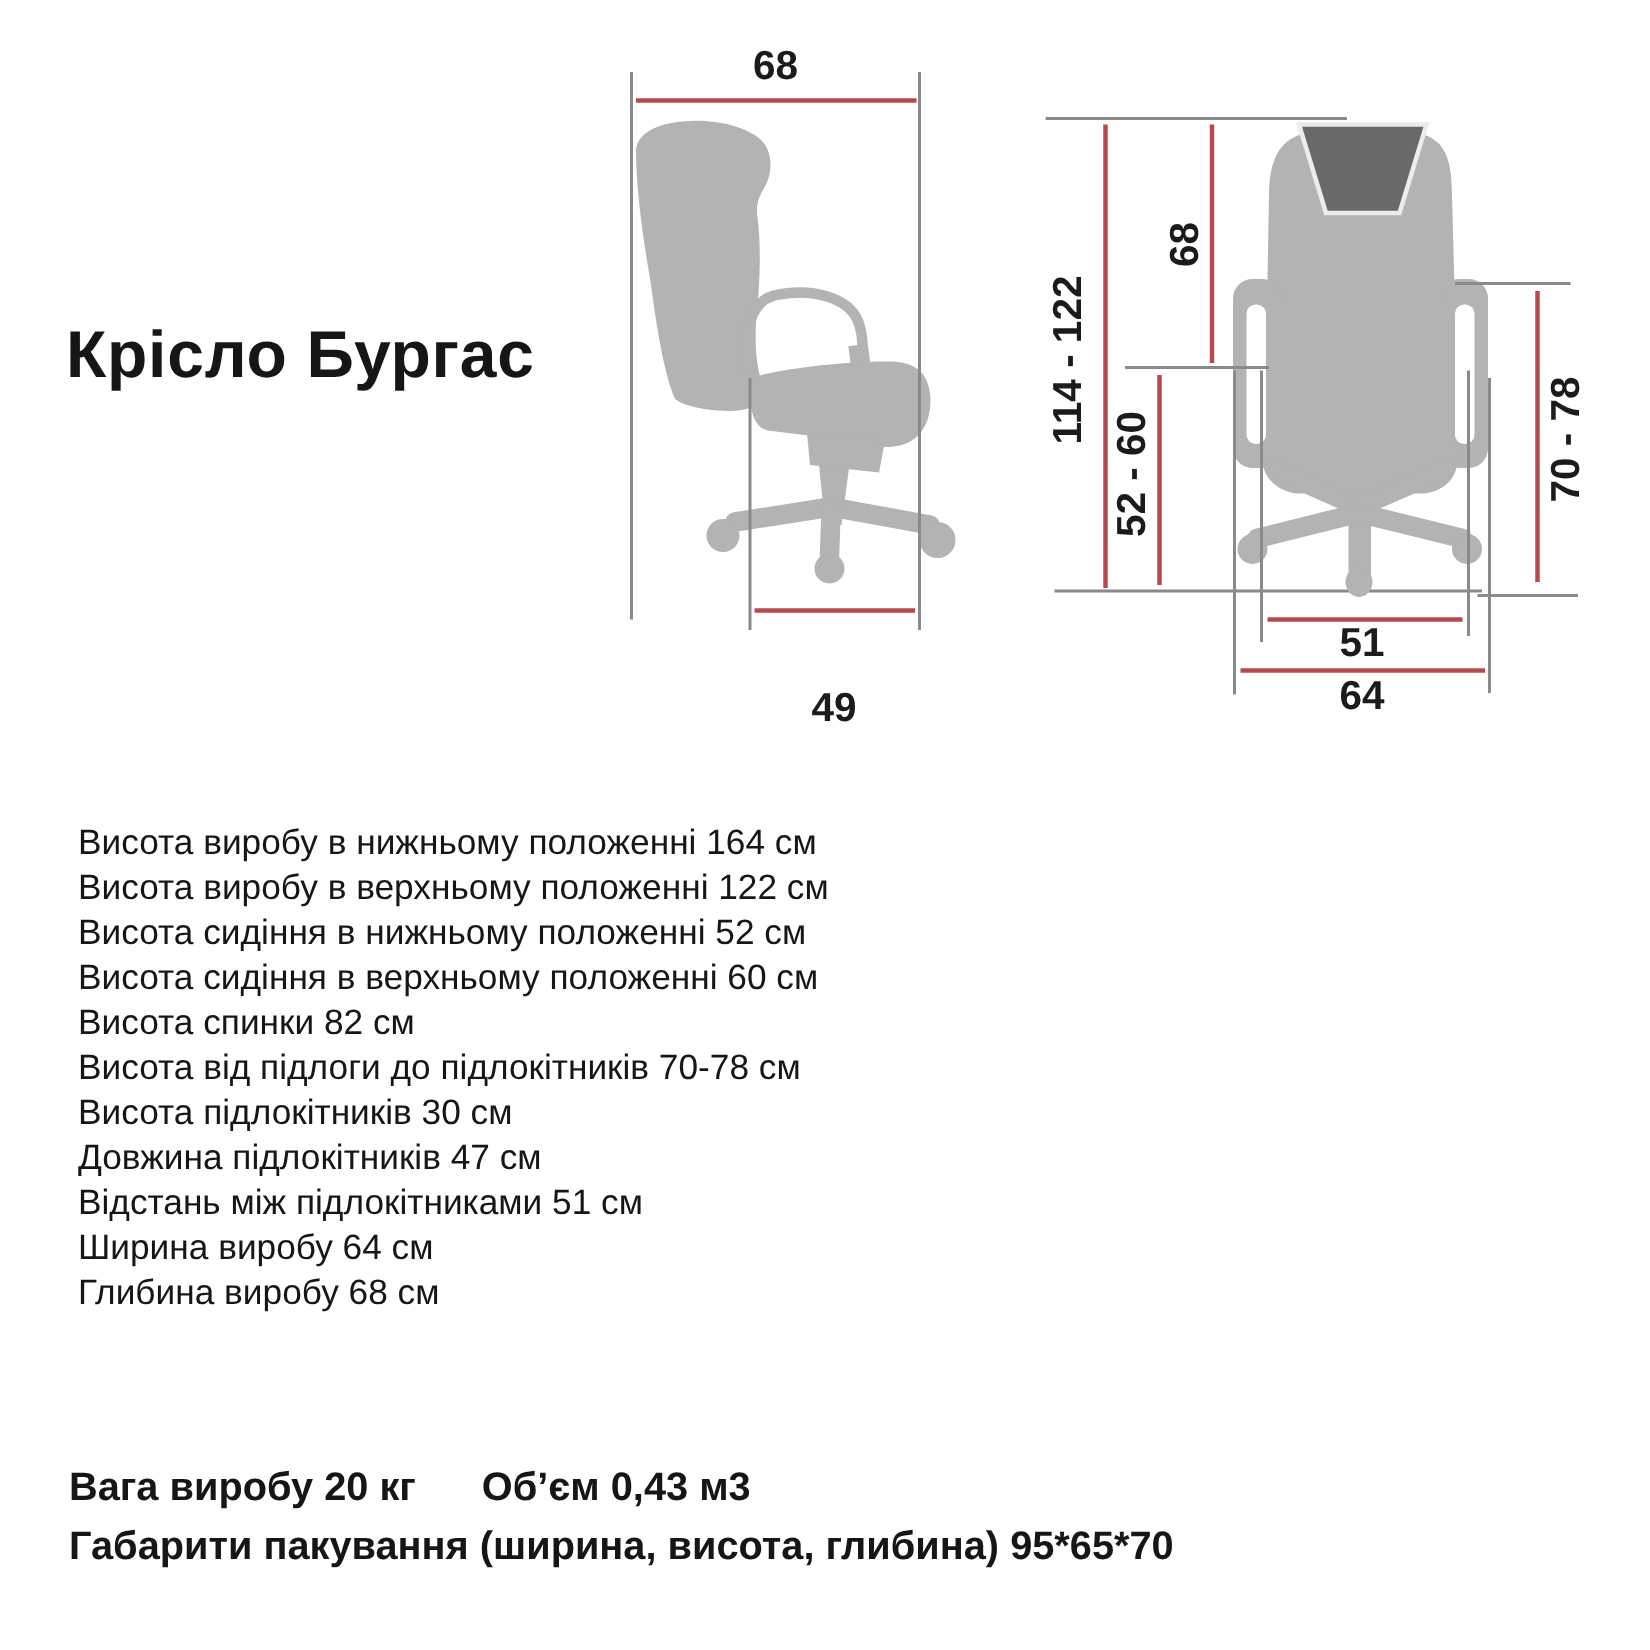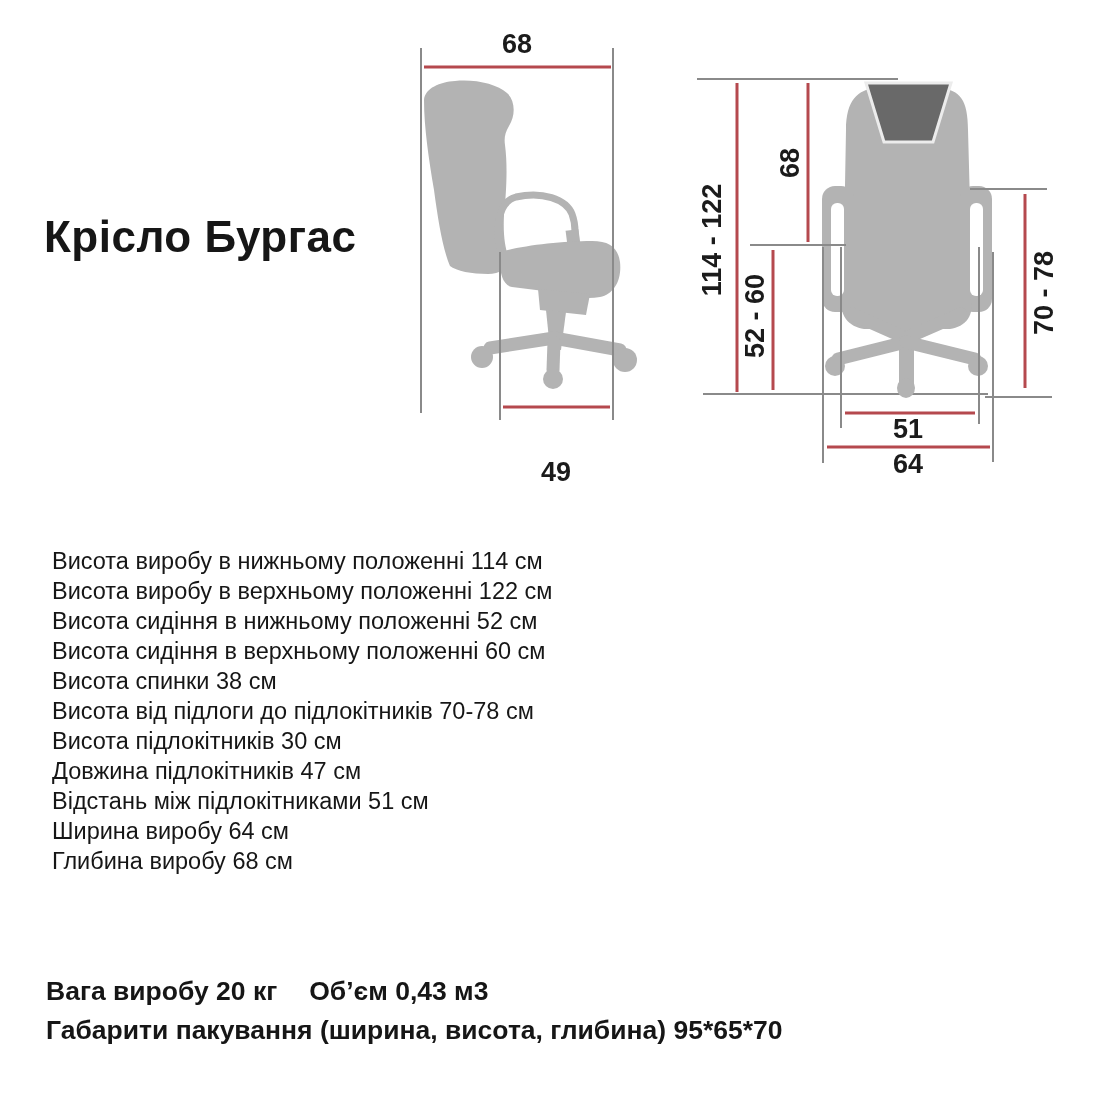--- a/index.html
+++ b/index.html
@@ -20,21 +20,21 @@
   .specs {
     position:absolute; left:52px; top:546px;
     font-size:23.5px; line-height:30px; font-weight:normal;
   }
   .spec-line { white-space:nowrap; }
   .footer {
     position:absolute; left:46px; top:972px;
     font-size:26.5px; font-weight:bold; line-height:39px;
   }
   .footer-line { white-space:nowrap; }
-  .volume { margin-left:32px; }
+  .volume { margin-left:44px; }
 </style>
 </head>
 <body>
 
 <div class="canvas">
 
   <div class="title">Крісло Бургас</div>
 
   <svg class="diagram" width="1100" height="510" viewBox="0 0 1100 510">
 
@@ -156,25 +156,25 @@
   <div class="dim-label" style="left:556px; top:428px;margin-top:44px;">49</div>
 
   <div class="dim-label vertical" style="left:712px; top:240px;">114 - 122</div>
   <div class="dim-label vertical" style="left:790px; top:163px;">68</div>
   <div class="dim-label vertical" style="left:755px; top:316px;">52 - 60</div>
   <div class="dim-label vertical" style="left:1044px; top:293px;">70 - 78</div>
   <div class="dim-label" style="left:908px; top:429px;">51</div>
   <div class="dim-label" style="left:908px; top:464px;">64</div>
 
   <div class="specs">
-    <div class="spec-line">Висота виробу в нижньому положенні 114 см</div>
+    <div class="spec-line">Висота виробу в нижньому положенні 164 см</div>
     <div class="spec-line">Висота виробу в верхньому положенні 122 см</div>
     <div class="spec-line">Висота сидіння в нижньому положенні 52 см</div>
     <div class="spec-line">Висота сидіння в верхньому положенні 60 см</div>
-    <div class="spec-line">Висота спинки 38 см</div>
+    <div class="spec-line">Висота спинки 82 см</div>
     <div class="spec-line">Висота від підлоги до підлокітників 70-78 см</div>
     <div class="spec-line">Висота підлокітників 30 см</div>
     <div class="spec-line">Довжина підлокітників 47 см</div>
     <div class="spec-line">Відстань між підлокітниками 51 см</div>
     <div class="spec-line">Ширина виробу 64 см</div>
     <div class="spec-line">Глибина виробу 68 см</div>
   </div>
 
   <div class="footer">
     <div class="footer-line">

